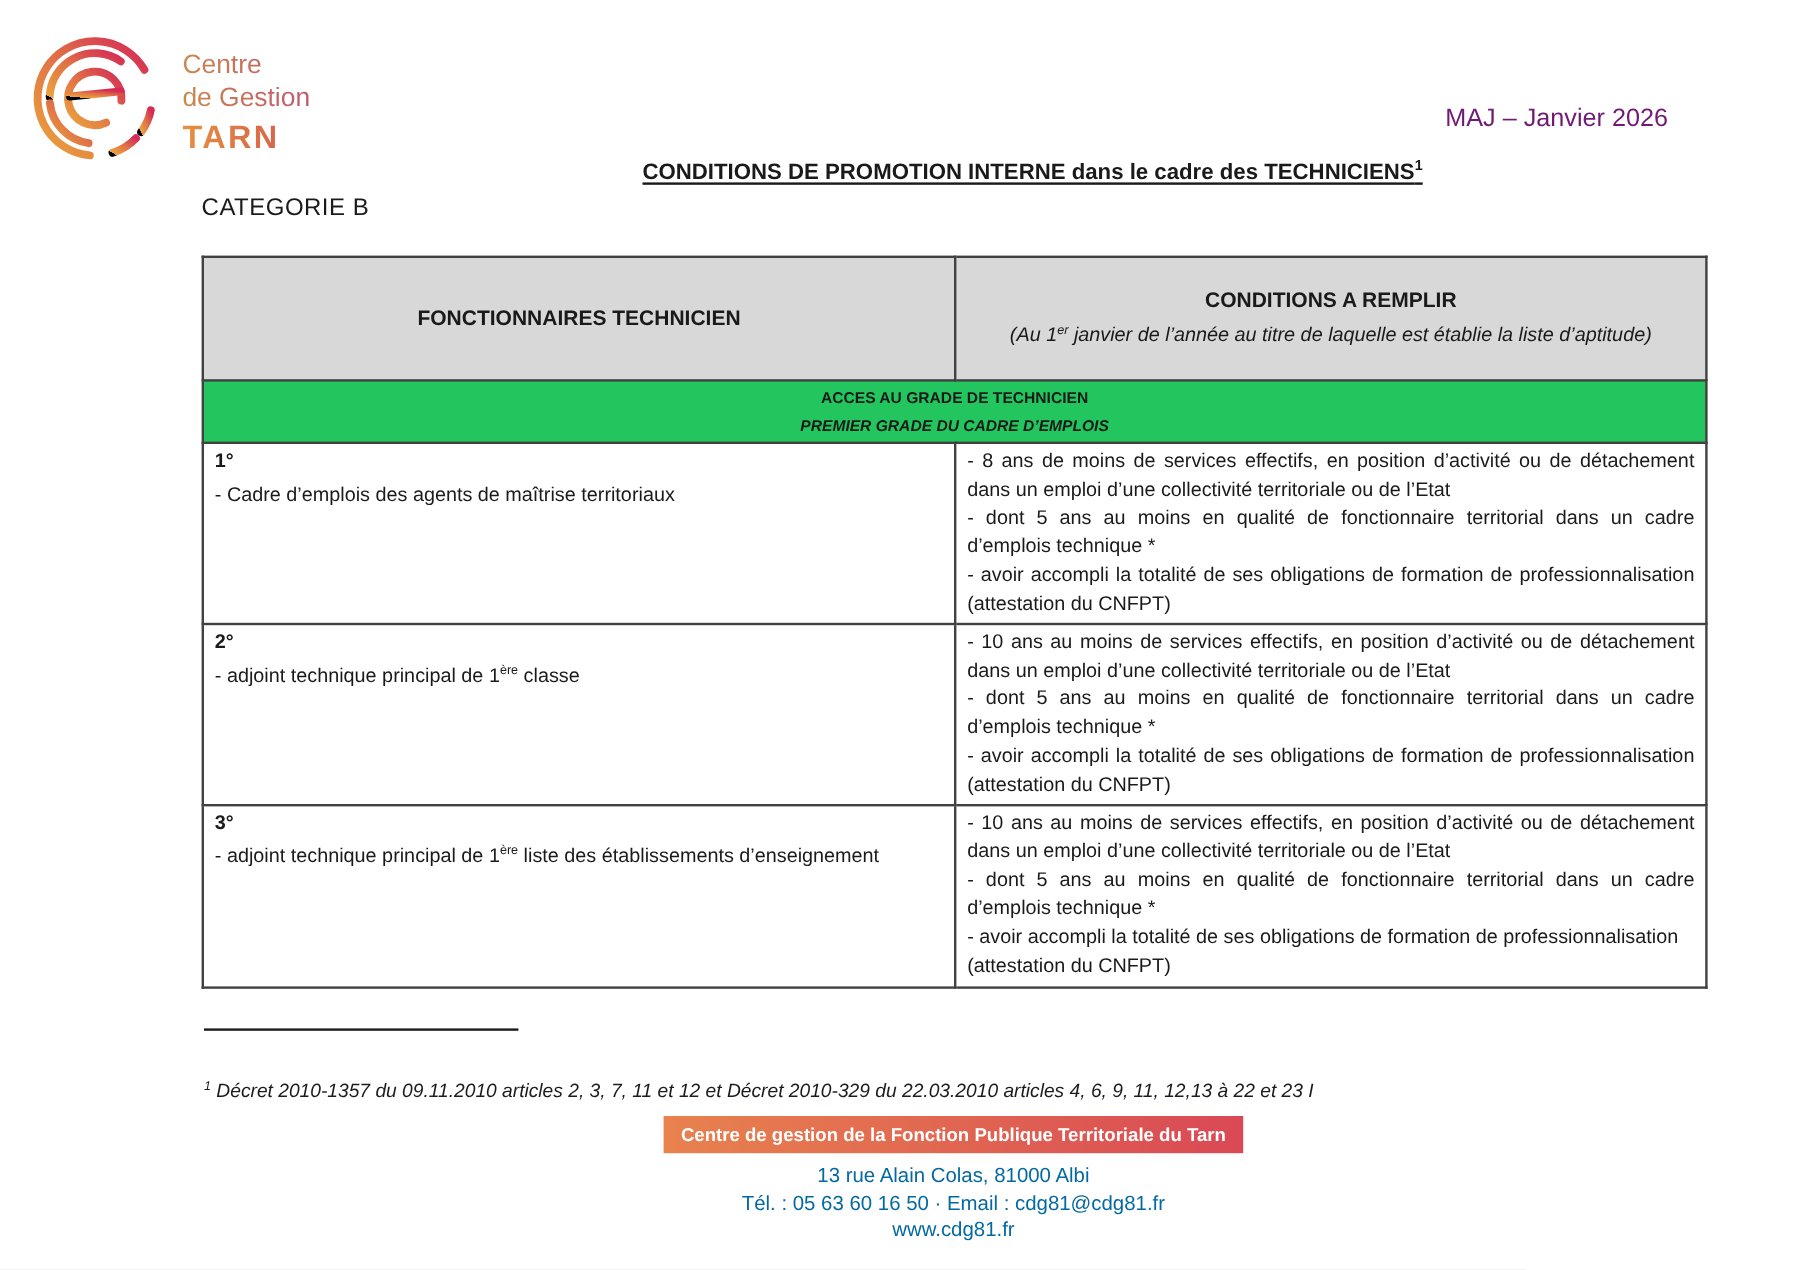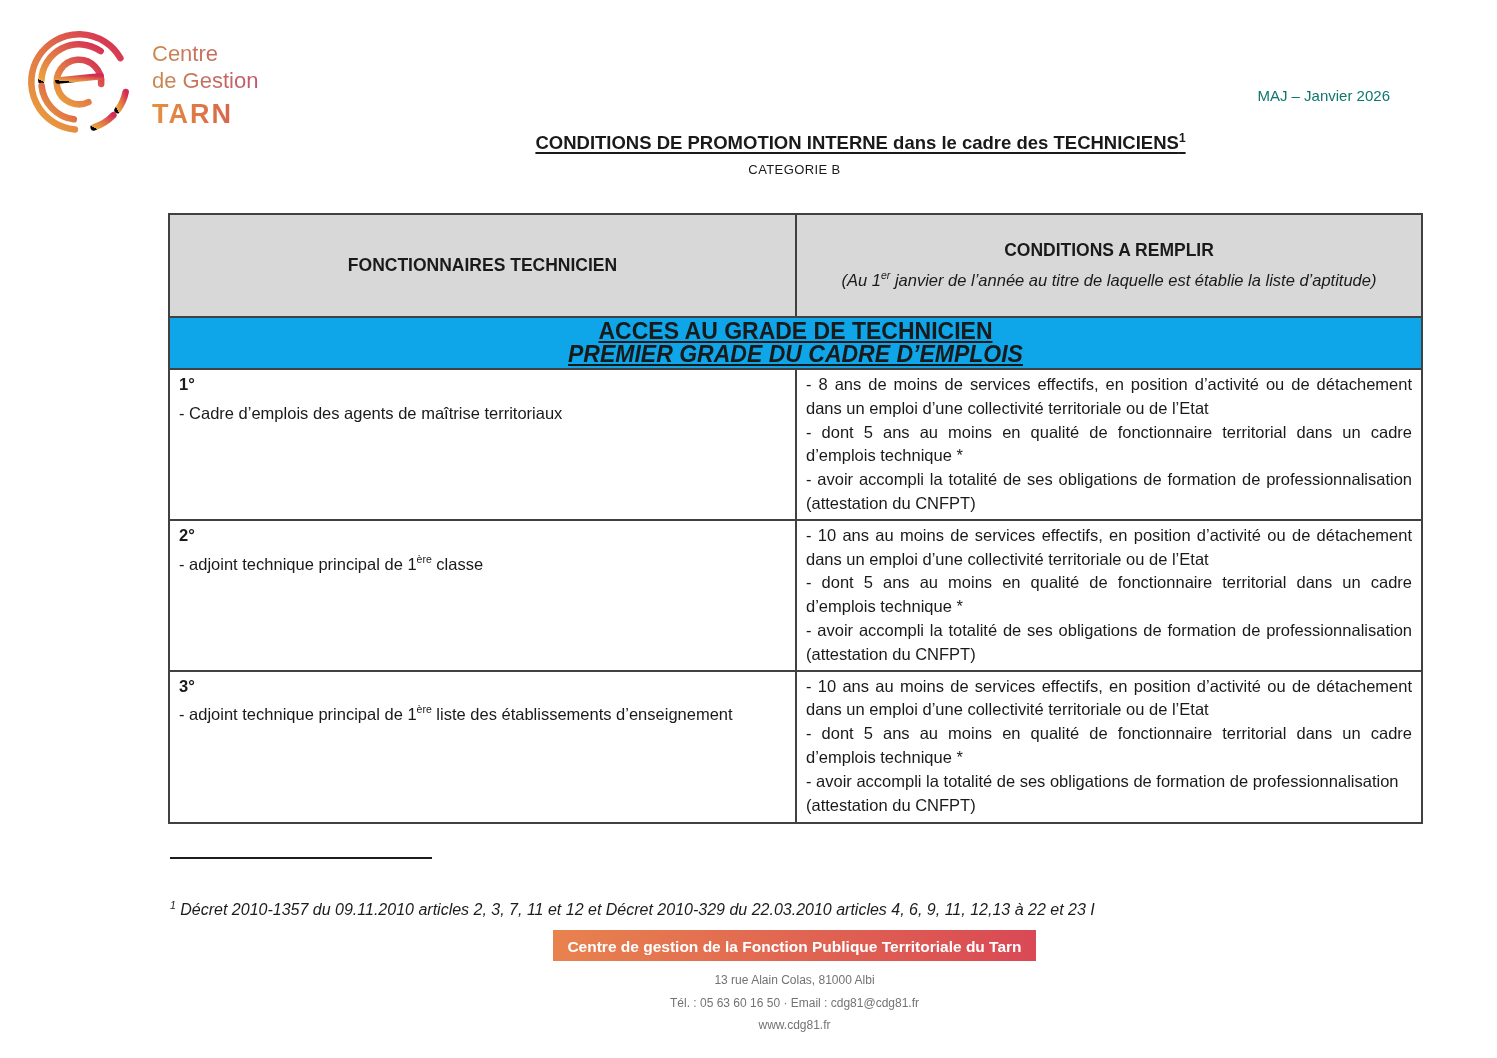--- a/index.html
+++ b/index.html
@@ -19,50 +19,50 @@
     -webkit-background-clip:text; background-clip:text;
     -webkit-text-fill-color:transparent;
   }
   .logo-tarn {
     margin-top:7px; font-size:27px; font-weight:bold; letter-spacing:2px;
     color:#df8a43;
     background:linear-gradient(90deg,#e59140,#d4564f);
     -webkit-background-clip:text; background-clip:text;
     -webkit-text-fill-color:transparent;
   }
-  .maj { position:absolute; top:87px; right:107px; font-size:15px; color:#0f766e; }
+  .maj { position:absolute; top:87px; right:107px; font-size:21px; color:#701a75; }
 
   
   .doc-title {
     position:absolute; left:184px; top:131px; width:1253px;
     text-align:center; text-indent:100px;
     font-size:18.5px; font-weight:bold;
   }
   .doc-title .u { text-decoration:underline; text-decoration-thickness:2px; text-underline-offset:3px; }
   .doc-title sup, .u sup { font-size:12px; }
   .doc-subtitle {
     position:absolute; left:168px; top:162px; width:1253px;
-    text-align:center; font-size:13px; letter-spacing:.4px; font-weight:normal;
+    font-size:20px; letter-spacing:.4px; font-weight:normal;
   }
 
   
   .tbl-wrap { position:absolute; left:168px; top:213px; width:1253px; }
   table.cond { border-collapse:collapse; table-layout:fixed; width:1253px; }
   table.cond td { border:2px solid #414141; padding:3px 9px; }
   tr.hdr { height:103px; }
   tr.hdr td {
     background:#d8d8d8; text-align:center; vertical-align:middle;
     font-weight:bold; font-size:17.5px; line-height:25px;
   }
   .hdr-sub { font-weight:normal; font-style:italic; font-size:16.5px; line-height:25px; }
   .hdr-sub sup { font-size:10.5px; }
   tr.section { height:49px; }
   tr.section td {
-    background:#0ea5e9; text-align:center; vertical-align:middle;
-    font-weight:bold; font-size:23px; line-height:23px; padding:2px 9px;text-decoration:underline;
+    background:#22c55e; text-align:center; vertical-align:middle;
+    font-weight:bold; font-size:13px; line-height:23px; padding:2px 9px;
   }
   .section-it { font-style:italic; }
   tr.r1 { height:149px; } tr.r2 { height:149px; } tr.r3 { height:152px; }
   td.body-cell { vertical-align:top; font-size:16.5px; line-height:23.8px; background:#ffffff; }
   .row-num { font-weight:bold; }
   td.body-cell sup { font-size:10.5px; }
   td.cond-cell p { margin:0; text-align:justify; }
   td.cond-cell p.no-justify { text-align:left; }
 
   
@@ -72,21 +72,21 @@
 
   
   .banner-row { position:absolute; left:168px; top:930px; width:1253px; text-align:center; }
   .banner {
     display:inline-block; height:31px; line-height:34px; padding:0 14px;
     background:linear-gradient(90deg,#e8824e,#d94955);
     color:#ffffff; font-weight:bold; font-size:15.5px;
   }
   .address-block {
     position:absolute; left:168px; top:969px; width:1253px;
-    text-align:center; font-size:12px; line-height:22.6px; color:#737373;
+    text-align:center; font-size:17px; line-height:22.6px; color:#0369a1;
   }
 </style>
 </head>
 <body>
 
 <div id="page">
 
   <div class="logo-wrap">
     <svg class="logo-mark" viewBox="0 0 100 100">
       <defs>

